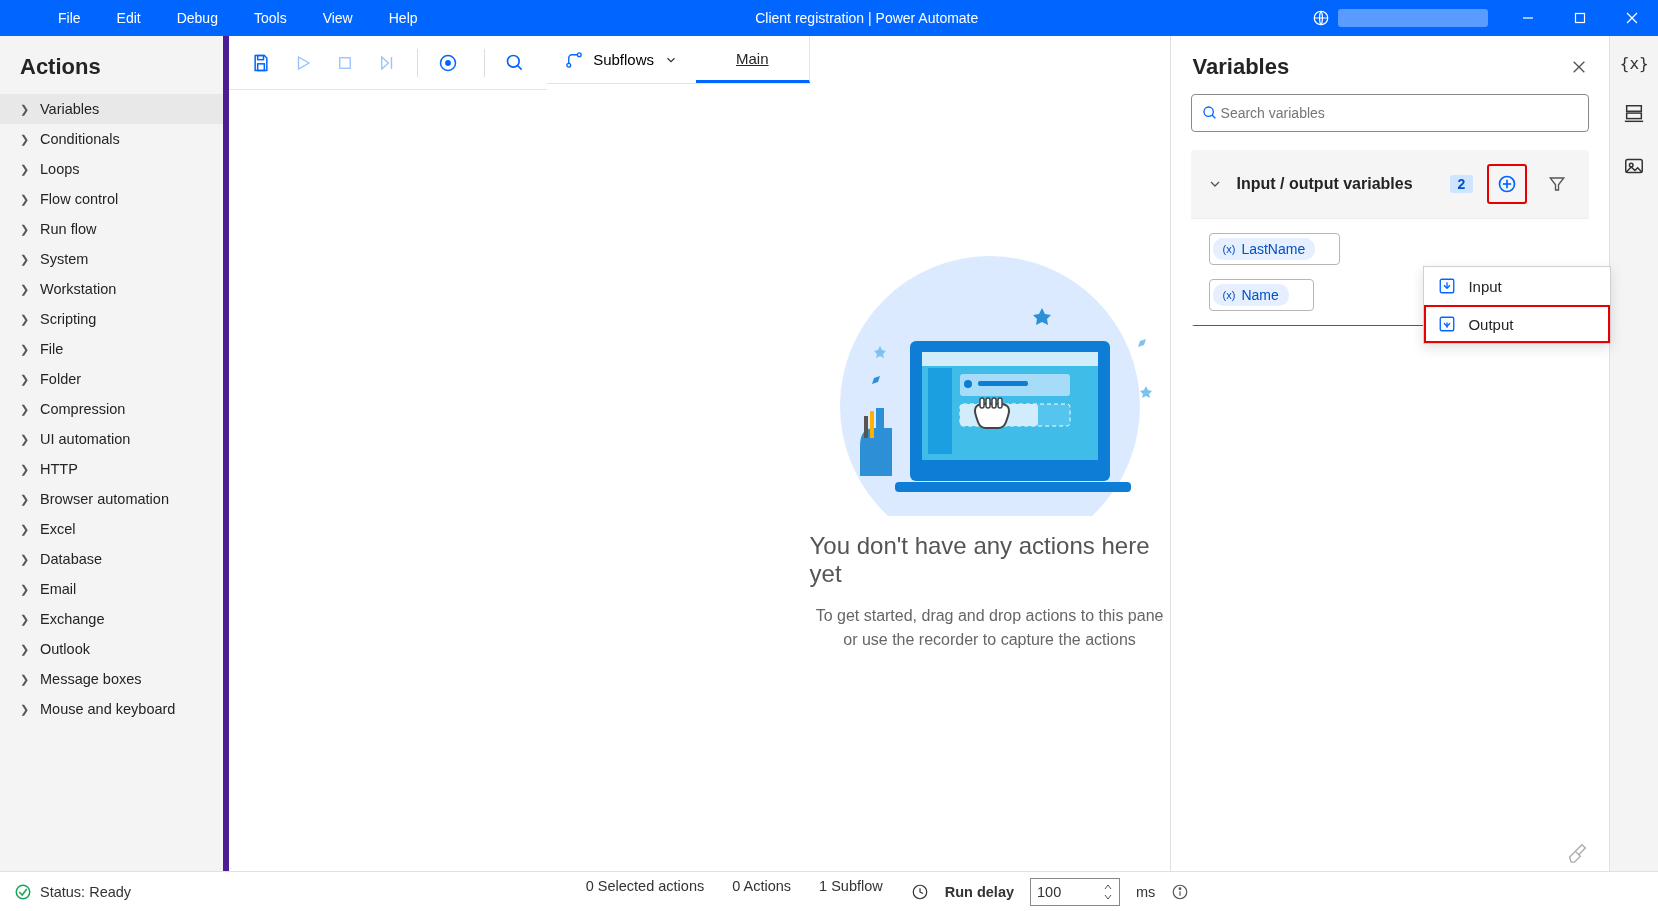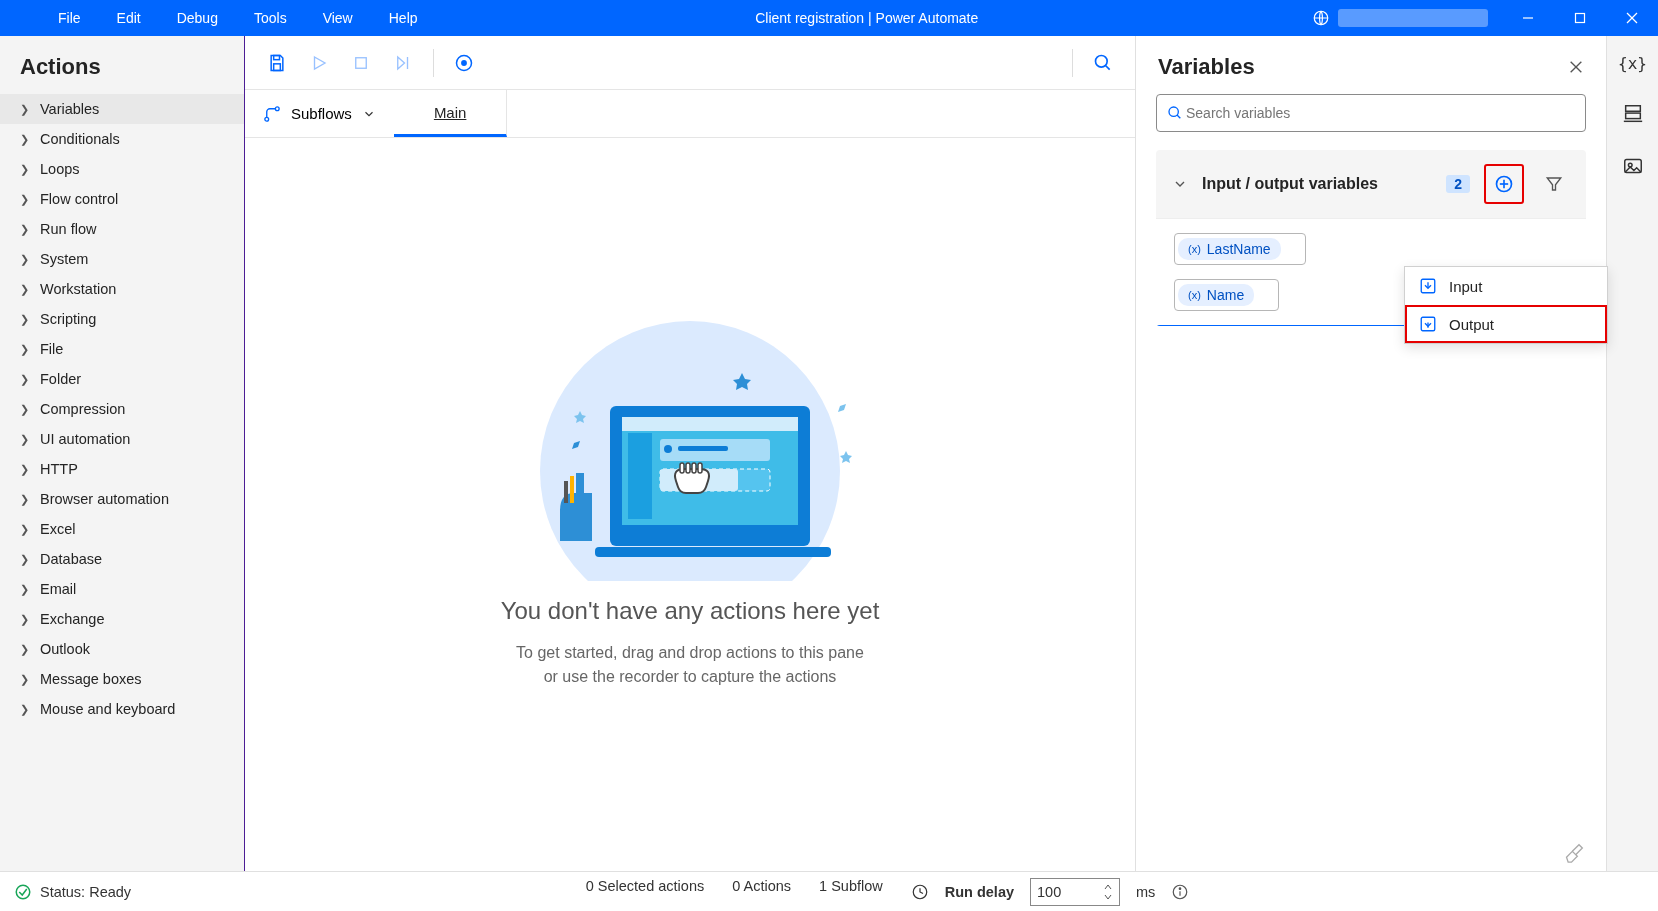--- a/index.html
+++ b/index.html
@@ -12,31 +12,31 @@
 .titlebar .title { flex: 1; text-align: center; }
 .titlebar .win-controls { display: flex; align-items: center; }
 .titlebar .win-controls div { width: 52px; height: 36px; display: flex; align-items: center; justify-content: center; cursor: pointer; }
 .env-badge { display: flex; align-items: center; gap: 8px; padding: 0 14px; }
 .env-blur { width: 150px; height: 18px; background: rgba(255,255,255,0.35); border-radius: 3px; }
 
 
 .main { flex: 1; display: flex; min-height: 0; }
 
 
-.actions-panel { width: 245px; background: #f4f4f4; border-right: 1px solid #4c1d95; display: flex; flex-direction: column; }
+.actions-panel { width: 245px; background: #f4f4f4; border-right: 6px solid #4c1d95; display: flex; flex-direction: column; }
 .actions-header { font-size: 22px; font-weight: 600; padding: 18px 20px 14px; color: #242424; }
 .search-box { margin: 0 20px 12px; border: 1px solid #8a8a8a; border-radius: 4px; height: 36px; display: flex; align-items: center; background: #fff; padding: 0 10px; gap: 10px; }
 .search-box input { border: none; outline: none; flex: 1; font-size: 14px; background: transparent; }
 .actions-list { flex: 1; overflow-y: auto; }
 .action-item { display: flex; align-items: center; gap: 10px; padding: 7px 20px; font-size: 14.5px; color: #242424; cursor: pointer; }
 .action-item.selected { background: #e8e8e8; }
 .chev { color: #555; font-size: 11px; width: 10px; }
 
 
-.canvas { flex: 1; display: flex; flex-direction: column; border-right: 1px solid #e0e0e0; }
+.canvas { flex: 1; display: flex; flex-direction: row; border-right: 1px solid #e0e0e0; }
 .toolbar { height: 54px; border-bottom: 1px solid #e5e5e5; display: flex; align-items: center; padding: 0 14px; gap: 6px; }
 .toolbar .btn { width: 36px; height: 36px; display: flex; align-items: center; justify-content: center; border-radius: 4px; cursor: pointer; }
 .toolbar .btn.disabled svg { opacity: 0.4; }
 .toolbar .divider { width: 1px; height: 28px; background: #ddd; margin: 0 6px; }
 .toolbar .spacer { flex: 1; }
 .subflow-bar { height: 48px; border-bottom: 1px solid #e5e5e5; display: flex; align-items: stretch; }
 .subflow-dd { display: flex; align-items: center; gap: 10px; padding: 0 18px; font-size: 15px; cursor: pointer; }
 .tab { display: flex; align-items: center; padding: 0 40px; border-right: 1px solid #e5e5e5; font-size: 15px; border-bottom: 3px solid #0066ff; color: #242424; text-decoration: underline; }
 .empty-state { flex: 1; display: flex; flex-direction: column; align-items: center; justify-content: center; gap: 16px; color: #555; }
 .empty-state h2 { font-size: 24px; font-weight: 400; color: #555; }
@@ -53,21 +53,21 @@
 .vars-group-header .label { flex: 1; font-weight: 600; }
 .vars-group-header .count { background: #cfe4ff; color: #0051c2; padding: 1px 8px; border-radius: 3px; font-size: 14px; font-weight: 600; }
 .vars-group-header .iconbtn { width: 32px; height: 32px; display: flex; align-items: center; justify-content: center; cursor: pointer; color: #0066ff; }
 .vars-group-body { background: #fff; padding: 14px 18px; border-top: 1px solid #eee; display: flex; flex-direction: column; gap: 14px; }
 .var-chip-row { display: flex; align-items: center; }
 .var-chip { display: flex; align-items: center; border: 1px solid #b6b6b6; border-radius: 4px; background: #fff; height: 32px; }
 .var-chip-inner { display: flex; align-items: center; gap: 6px; background: #e5efff; color: #0051c2; padding: 3px 10px; border-radius: 10px; font-size: 14px; margin: 0 4px 0 3px; }
 .var-chip-space { width: 20px; }
 .vars-empty { text-align: center; color: #666; padding: 40px 0 50px; font-size: 15px; background: #fff; }
 .add-highlight { border: 2.5px solid #e60000; border-radius: 3px; padding: 2px; }
-.popup { position: absolute; right: -2px; top: 230px; background: #fff; border: 1px solid #d0d0d0; box-shadow: 0 4px 12px rgba(0,0,0,0.12); width: 204px; }
+.popup { position: absolute; right: -2px; top: 230px; background: #fff; border: 1px solid #d0d0d0; box-shadow: 0 4px 12px rgba(0,0,0,0.12); width: 188px; }
 .popup-item { display: flex; align-items: center; gap: 12px; padding: 10px 14px; font-size: 15px; cursor: pointer; color: #242424; }
 .popup-item.highlight { outline: 2.5px solid #e60000; outline-offset: -2px; }
 .eraser { position: absolute; bottom: 8px; right: 22px; color: #999; cursor: pointer; }
 
 
 .rail { width: 52px; background: #f4f4f4; border-left: 1px solid #e0e0e0; display: flex; flex-direction: column; align-items: center; padding-top: 18px; gap: 30px; }
 .rail div { cursor: pointer; }
 
 
 .statusbar { height: 40px; border-top: 1px solid #e0e0e0; display: flex; align-items: center; padding: 0 14px; font-size: 14.5px; color: #333; }

